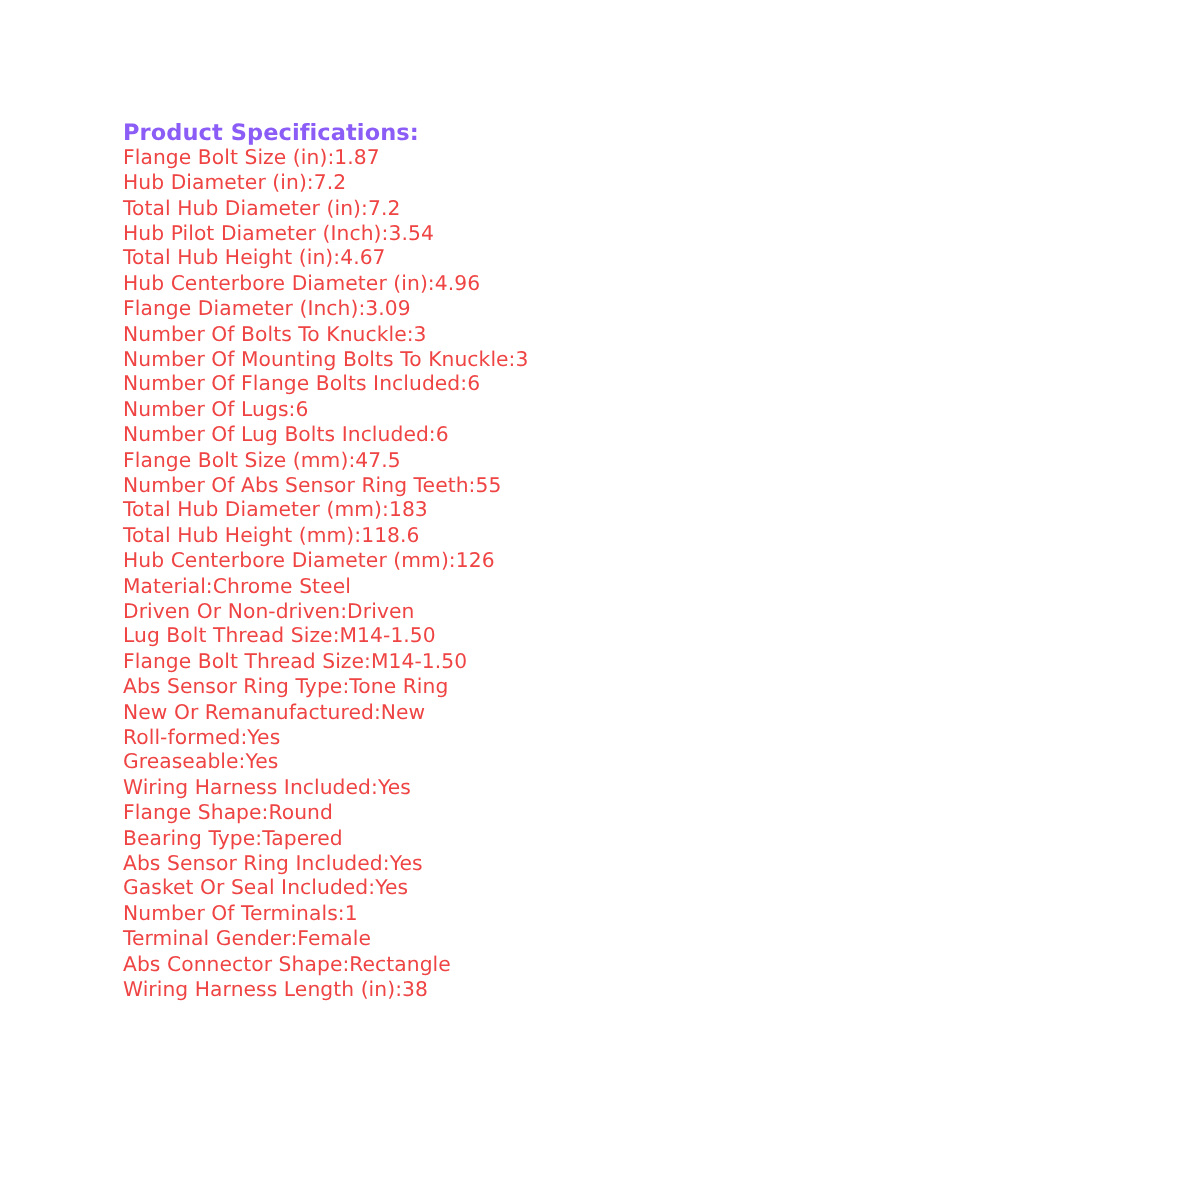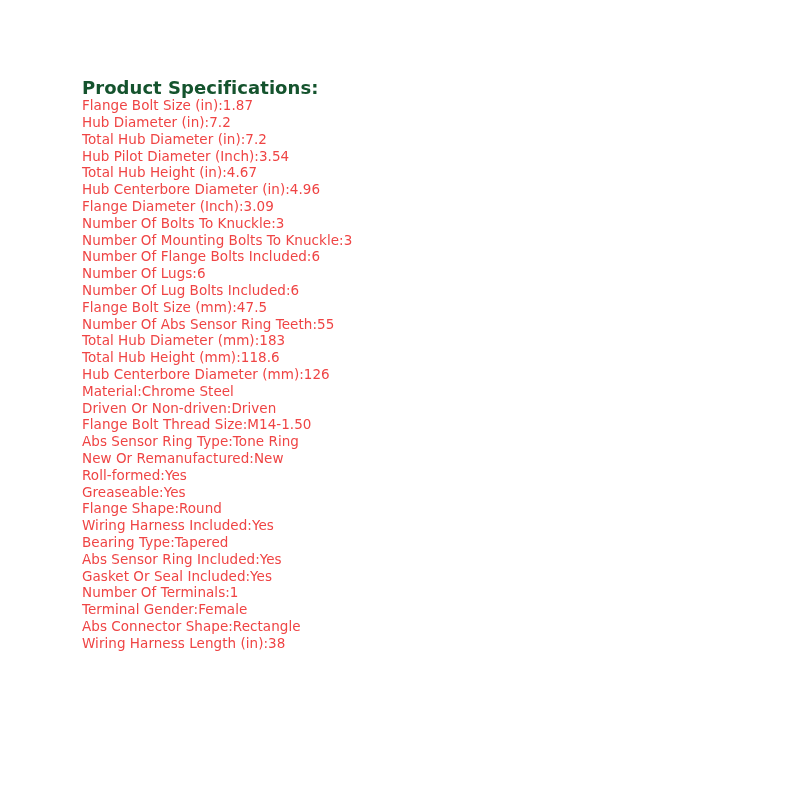--- a/index.html
+++ b/index.html
@@ -14,24 +14,24 @@
     color: #1a1a1a;
     overflow: hidden;
   }
   .sheet {
     position: absolute;
     left: 82px;
     top: 80px;
     width: 660px;
   }
   .spec-title {
-    font-size: 18px;
+    font-size: 15px;
     font-weight: bold;
     line-height: 16.8px;
-    color: #14532d;
+    color: #8b5cf6;
     margin: 0 0 0.5px 0;
     letter-spacing: 0.05px;
   }
   .spec-list {
     list-style: none;
     margin: 0;
     padding: 0;
   }
   .spec-item {
     font-size: 13.5px;
@@ -59,27 +59,28 @@
       <li class="spec-item">Number Of Flange Bolts Included:6</li>
       <li class="spec-item">Number Of Lugs:6</li>
       <li class="spec-item">Number Of Lug Bolts Included:6</li>
       <li class="spec-item">Flange Bolt Size (mm):47.5</li>
       <li class="spec-item">Number Of Abs Sensor Ring Teeth:55</li>
       <li class="spec-item">Total Hub Diameter (mm):183</li>
       <li class="spec-item">Total Hub Height (mm):118.6</li>
       <li class="spec-item">Hub Centerbore Diameter (mm):126</li>
       <li class="spec-item">Material:Chrome Steel</li>
       <li class="spec-item">Driven Or Non-driven:Driven</li>
+      <li class="spec-item">Lug Bolt Thread Size:M14-1.50</li>
       <li class="spec-item">Flange Bolt Thread Size:M14-1.50</li>
       <li class="spec-item">Abs Sensor Ring Type:Tone Ring</li>
       <li class="spec-item">New Or Remanufactured:New</li>
       <li class="spec-item">Roll-formed:Yes</li>
       <li class="spec-item">Greaseable:Yes</li>
+      <li class="spec-item">Wiring Harness Included:Yes</li>
       <li class="spec-item">Flange Shape:Round</li>
-      <li class="spec-item">Wiring Harness Included:Yes</li>
       <li class="spec-item">Bearing Type:Tapered</li>
       <li class="spec-item">Abs Sensor Ring Included:Yes</li>
       <li class="spec-item">Gasket Or Seal Included:Yes</li>
       <li class="spec-item">Number Of Terminals:1</li>
       <li class="spec-item">Terminal Gender:Female</li>
       <li class="spec-item">Abs Connector Shape:Rectangle</li>
       <li class="spec-item">Wiring Harness Length (in):38</li>
     </ul>
 </div>
 

